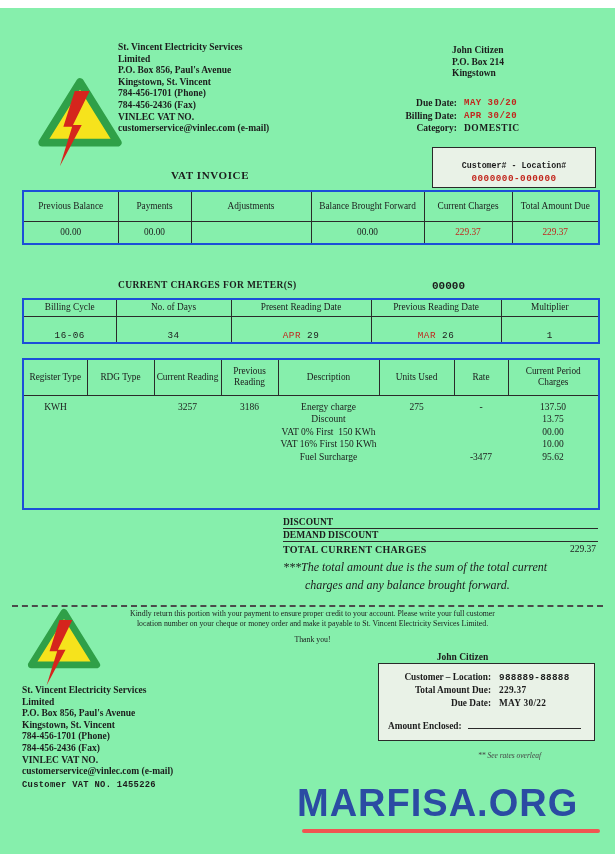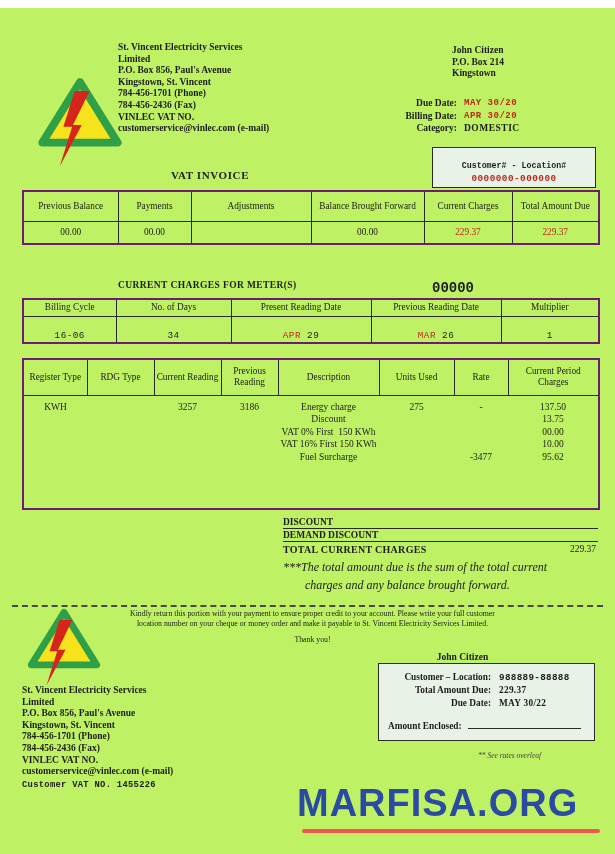--- a/index.html
+++ b/index.html
@@ -1,19 +1,19 @@
 <!DOCTYPE html>
 <html><head>
 <meta charset="utf-8">
 <style>
   * { margin:0; padding:0; box-sizing:border-box; }
   body { margin:0; background:#888; }
   .page {
     position:relative; width:615px; height:854px;
-    background:#bef264; overflow:hidden;
+    background:#86efac; overflow:hidden;
     font-family:"Liberation Serif", serif; color:#1c1c1c;
   }
   .topstrip { position:absolute; left:0; top:0; width:615px; height:8px; background:#ffffff; }
 
   .abs { position:absolute; }
 
   
   .addr-line { font-size:9.5px; font-weight:bold; line-height:11.6px; white-space:pre; }
   .company-block { left:118px; top:42px; }
   .recipient-block { left:452px; top:45px; }
@@ -30,30 +30,30 @@
     background:#e9f2e7;
   }
   .cust-box-title { font-family:"Liberation Mono", monospace; font-size:8.3px; font-weight:bold; }
   .cust-box-value { font-family:"Liberation Mono", monospace; font-size:9.3px; font-weight:bold; margin-top:3px; letter-spacing:0.5px; }
 
   .invoice-title { left:120px; top:169px; width:180px; text-align:center;
     font-size:11px; font-weight:bold; letter-spacing:0.6px; }
 
   
   table.grid { position:absolute; border-collapse:collapse; table-layout:fixed; background:transparent; }
-  table.grid { border:2px solid #701a75; }
+  table.grid { border:2px solid #1d4ed8; }
   table.grid th, table.grid td { border:1px solid #2a2a2a; font-size:9.3px; text-align:center; padding:1px 2px; font-weight:normal; }
   table.grid th { font-weight:normal; line-height:11px; }
 
   .t1 { left:22px; top:190px; width:576px; }
   .t1 th { height:30px; vertical-align:middle; }
   .t1 td { height:23px; vertical-align:middle; font-size:9.5px; }
 
   .meter-title { left:118px; top:280px; font-size:9.5px; font-weight:bold; letter-spacing:0.4px; }
-  .meter-number { left:432px; top:280px; font-size:14px; font-weight:bold; font-family:"Liberation Mono", monospace; }
+  .meter-number { left:432px; top:280px; font-size:11px; font-weight:bold; font-family:"Liberation Mono", monospace; }
 
   .t2 { left:22px; top:298px; width:576px; }
   .t2 th { height:17px; vertical-align:middle; }
   .t2 td { height:27px; vertical-align:bottom; padding-bottom:5px;
     font-family:"Liberation Mono", monospace; font-size:9.3px; font-weight:bold; letter-spacing:0.5px;margin-left:17px; }
 
   .t3 { left:22px; top:358px; width:576px; height:152px; }
   .t3 th { height:36px; vertical-align:middle; }
   .t3 td.body-cell { border-left:none; border-right:none; border-top:1px solid #2a2a2a;
     vertical-align:top; padding-top:6px; font-size:9.5px; }

